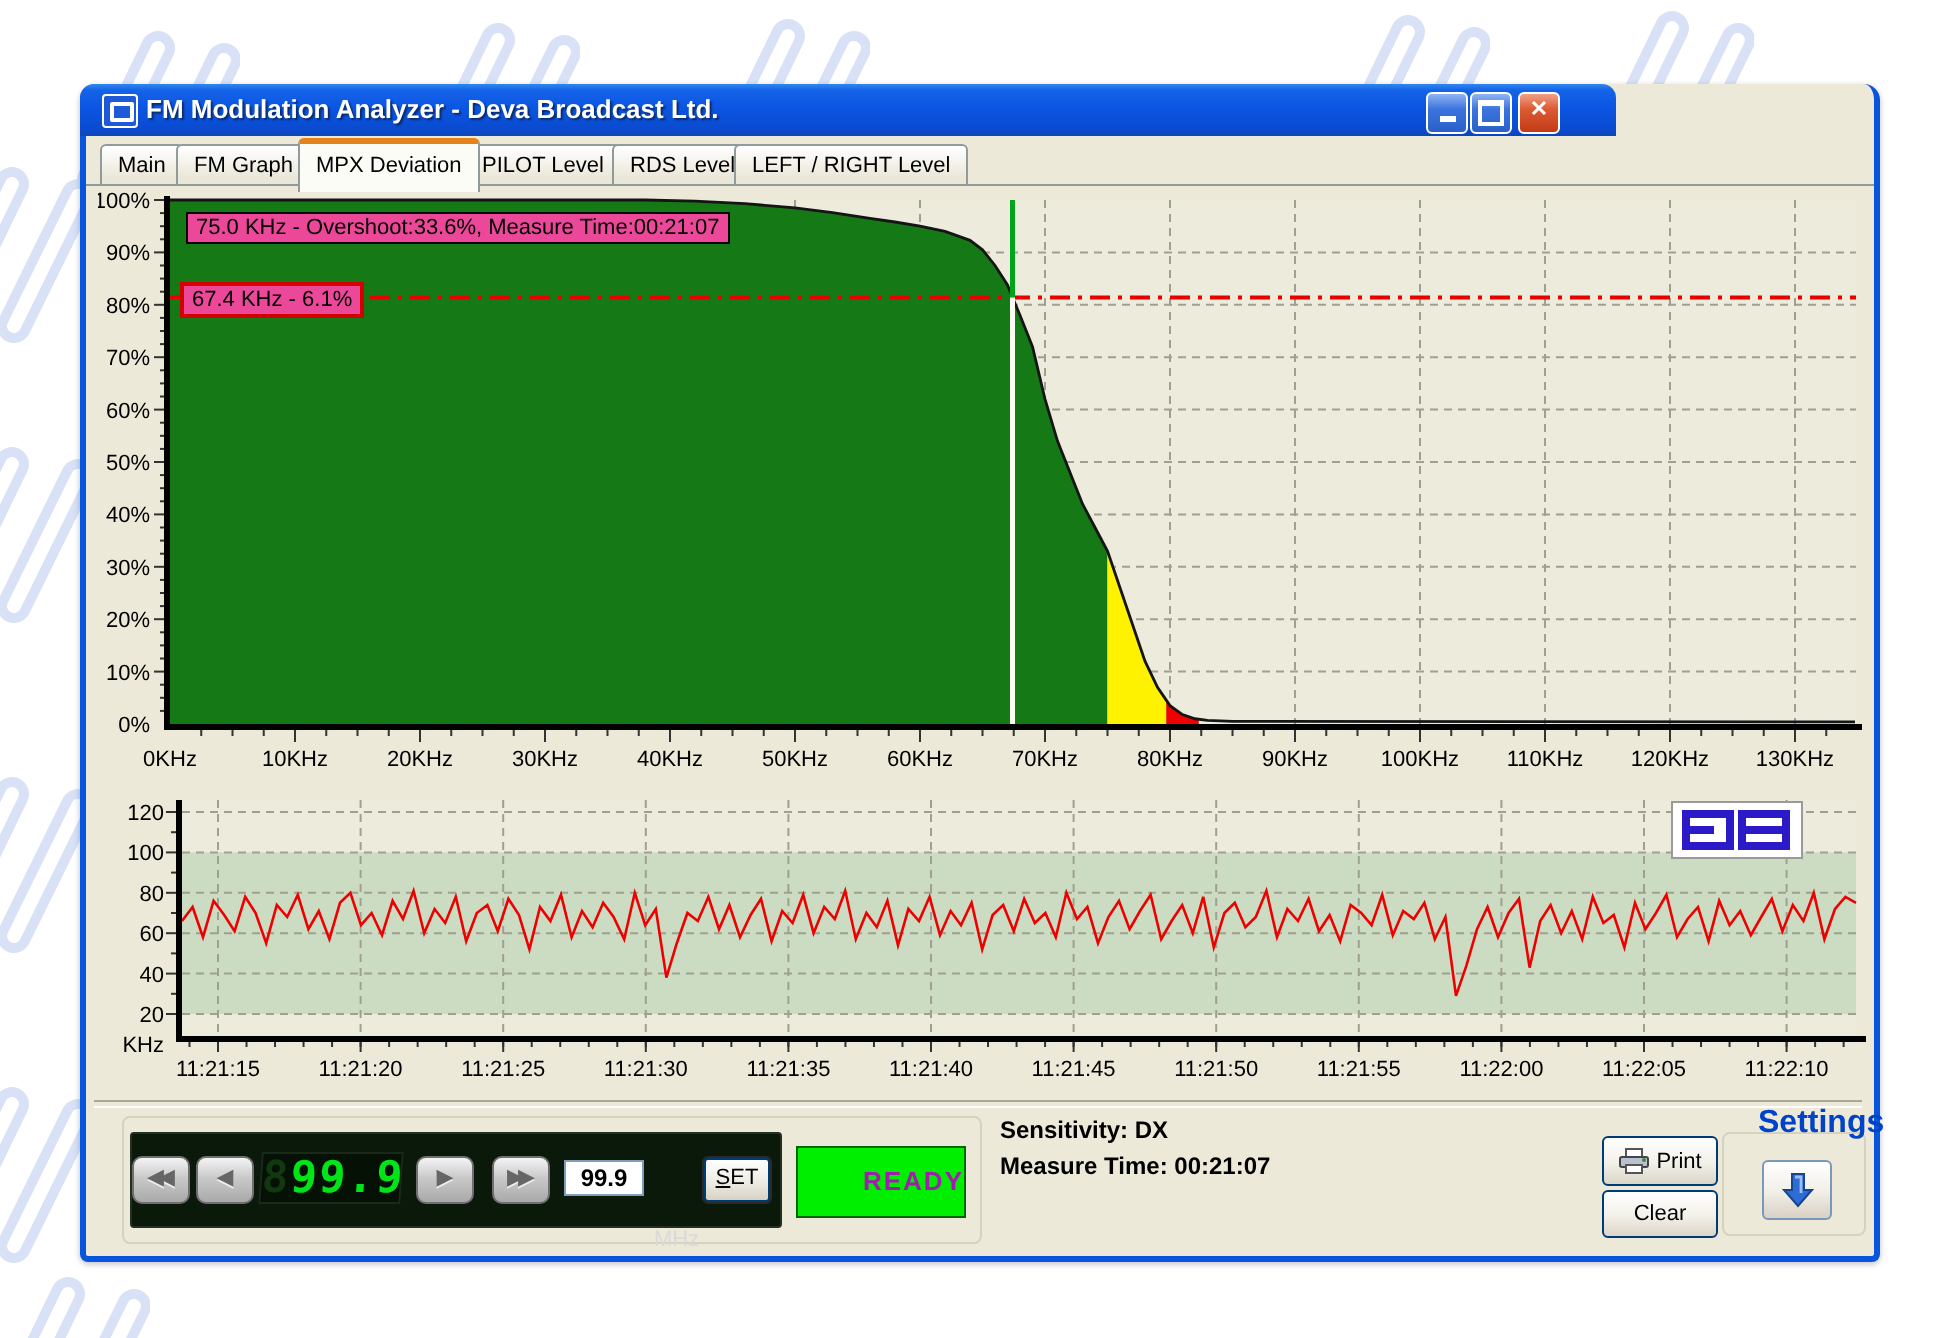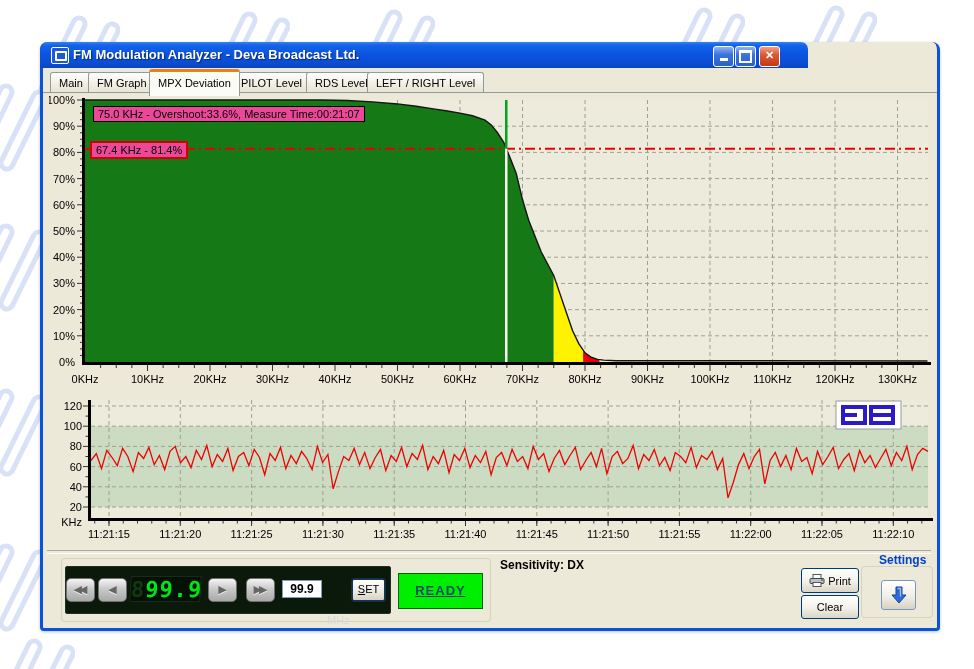--- a/index.html
+++ b/index.html
@@ -57,30 +57,30 @@
   #display .dim{color:#11380f;}
   #freq-input{position:absolute;left:239px;top:538px;width:40px;height:18px;background:#fff;
     border:1px solid #7F9DB9;font-size:12px;font-weight:bold;text-align:center;
     font-family:"Liberation Sans",sans-serif;box-sizing:border-box;padding:0;}
   #mhz{position:absolute;left:284px;top:540px;color:#D9D9D9;font-size:11px;margin-top:32px;}
   #set-btn{position:absolute;left:309px;top:537px;width:31px;height:20px;background:linear-gradient(180deg,#fff,#ece9e0 60%,#d8d0c4);
     border:1px solid #003C74;outline:1px solid #2a2a2a;border-radius:2px;font-size:11px;
     text-align:center;line-height:18px;}
   #set-btn u{text-decoration:underline;}
   #ready{position:absolute;left:355px;top:531px;width:83px;height:34px;background:#00EE00;
-    border:1px solid #006600;color:#0c4a6e;font-weight:bold;font-size:13px;letter-spacing:1px;
-    text-align:center;line-height:34px;text-decoration:underline;}
+    border:1px solid #006600;color:#a21caf;font-weight:bold;font-size:13px;letter-spacing:1px;
+    text-align:right;line-height:34px;}
   #info{position:absolute;left:457px;top:514px;font-size:12px;font-weight:bold;color:#000;line-height:18px;white-space:nowrap;}
   .xpbtn{position:absolute;left:758px;width:56px;background:linear-gradient(180deg,#ffffff,#f2f0e8 55%,#dcd5c8);
     border:1px solid #003C74;border-radius:3px;font-size:11px;text-align:right;
     display:flex;align-items:center;justify-content:center;gap:3px;}
   #print-btn{top:526px;height:23px;}
   #clear-btn{top:553px;height:22px;}
   #settings-group{left:818px;top:524px;width:70px;height:50px;}
-  #settings-label{position:absolute;left:836px;top:511px;color:#0042C8;font-weight:bold;font-size:12px;}
+  #settings-label{position:absolute;left:836px;top:511px;color:#0042C8;font-weight:bold;font-size:16px;}
   #settings-btn{position:absolute;left:838px;top:538px;width:33px;height:28px;
     background:linear-gradient(180deg,#ffffff,#f0eee6 55%,#d8d0c4);border:1px solid #7a99b8;
     border-radius:3px;display:flex;align-items:center;justify-content:center;}
 </style>
 </head>
 <body>
 
 <svg class="wm" style="left:25px;top:-8px" width="95" height="118">
     <path d="M22,98 L54,32" stroke="#d8e1f6" stroke-width="17" stroke-linecap="round" fill="none"></path>
     <path d="M22,98 L54,32" stroke="#fff" stroke-width="7" stroke-linecap="round" fill="none"></path>
@@ -305,21 +305,21 @@
       <text x="26" y="193.39999999999998" text-anchor="end" font-size="11" font-family="&quot;Liberation Sans&quot;,sans-serif" fill="#000">30%</text>
       <text x="26" y="167.2" text-anchor="end" font-size="11" font-family="&quot;Liberation Sans&quot;,sans-serif" fill="#000">40%</text>
       <text x="26" y="141" text-anchor="end" font-size="11" font-family="&quot;Liberation Sans&quot;,sans-serif" fill="#000">50%</text>
       <text x="26" y="114.79999999999998" text-anchor="end" font-size="11" font-family="&quot;Liberation Sans&quot;,sans-serif" fill="#000">60%</text>
       <text x="26" y="88.6" text-anchor="end" font-size="11" font-family="&quot;Liberation Sans&quot;,sans-serif" fill="#000">70%</text>
       <text x="26" y="62.39999999999998" text-anchor="end" font-size="11" font-family="&quot;Liberation Sans&quot;,sans-serif" fill="#000">80%</text>
       <text x="26" y="36.19999999999999" text-anchor="end" font-size="11" font-family="&quot;Liberation Sans&quot;,sans-serif" fill="#000">90%</text>
       <text x="26" y="10" text-anchor="end" font-size="11" font-family="&quot;Liberation Sans&quot;,sans-serif" fill="#000">100%</text>
     </svg>
   <div class="anno" id="anno-overshoot">75.0 KHz - Overshoot:33.6%, Measure Time:00:21:07</div>
-  <div class="anno" id="anno-marker">67.4 KHz - 81.4%</div>
+  <div class="anno" id="anno-marker">67.4 KHz - 6.1%</div>
 
   <svg id="svg2" width="884" height="152">
       <rect x="42" y="4" width="837" height="118" fill="#EDEBDC"></rect>
       <rect x="42" y="30.19999999999999" width="837" height="80.8" fill="#CBDCC3"></rect>
       <line x1="42" y1="110.99999999999999" x2="879" y2="110.99999999999999" stroke="#A0A090" stroke-width="1" stroke-dasharray="4 3"></line>
       <line x1="42" y1="90.79999999999998" x2="879" y2="90.79999999999998" stroke="#A0A090" stroke-width="1" stroke-dasharray="4 3"></line>
       <line x1="42" y1="70.6" x2="879" y2="70.6" stroke="#A0A090" stroke-width="1" stroke-dasharray="4 3"></line>
       <line x1="42" y1="50.39999999999999" x2="879" y2="50.39999999999999" stroke="#A0A090" stroke-width="1" stroke-dasharray="4 3"></line>
       <line x1="42" y1="30.19999999999999" x2="879" y2="30.19999999999999" stroke="#A0A090" stroke-width="1" stroke-dasharray="4 3"></line>
       <line x1="42" y1="9.999999999999986" x2="879" y2="9.999999999999986" stroke="#A0A090" stroke-width="1" stroke-dasharray="4 3"></line>
@@ -459,20 +459,21 @@
   <div id="display"><span class="dim">8</span><span>99.9</span></div>
   <div class="tbtn" style="left:165px"><span>▶</span></div>
   <div class="tbtn" style="left:203px"><span class="dbl">▶▶</span></div>
   <input id="freq-input" value="99.9" style="">
   <div id="mhz">MHz</div>
   <div id="set-btn"><u>S</u><span>ET</span></div>
   <div id="ready">READY</div>
 
   <div id="info">
     <div>Sensitivity: DX</div>
+    <div>Measure Time: 00:21:07</div>
   </div>
 
   <div class="xpbtn" id="print-btn">
     <svg width="16" height="13">
         <rect x="4" y="0.5" width="8" height="4" fill="#fff" stroke="#555"></rect>
         <rect x="1" y="4.5" width="14" height="5" rx="1" fill="#b9c0d0" stroke="#444"></rect>
         <rect x="4" y="8.5" width="8" height="4" fill="#fff" stroke="#555"></rect>
         <circle cx="13" cy="6" r="1" fill="#3c8a3c"></circle>
       </svg>
     <span>Print</span>

